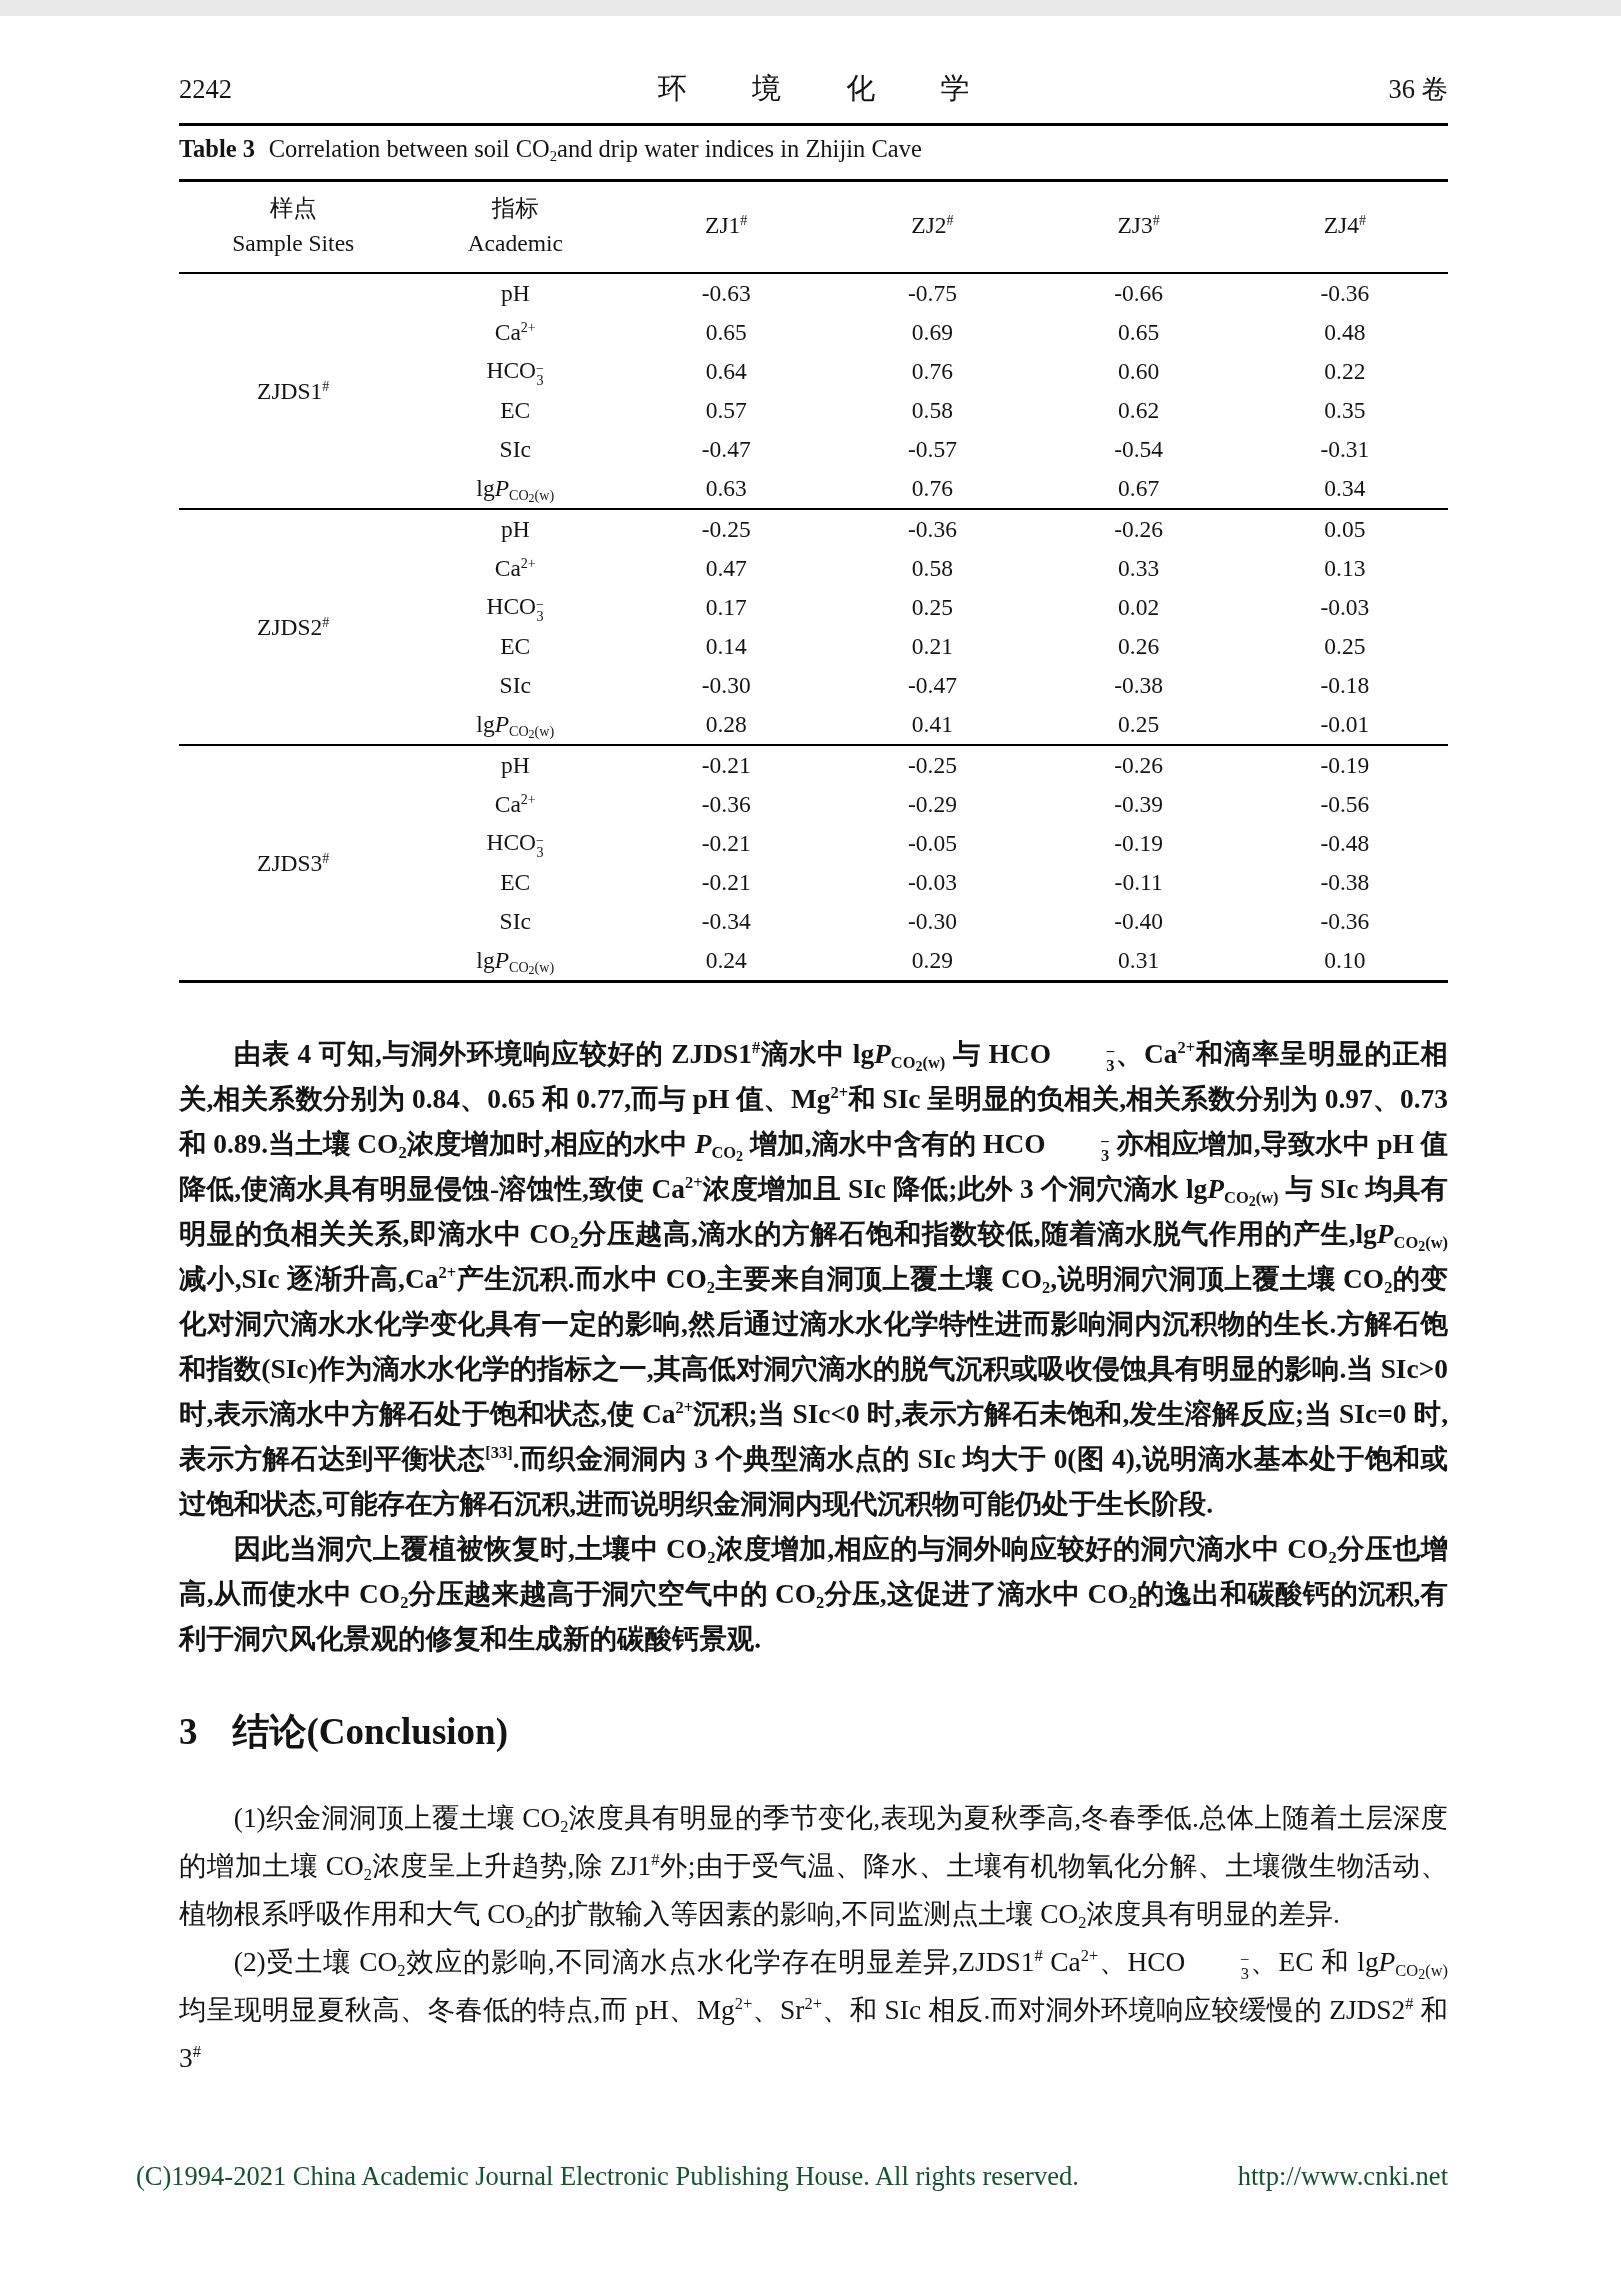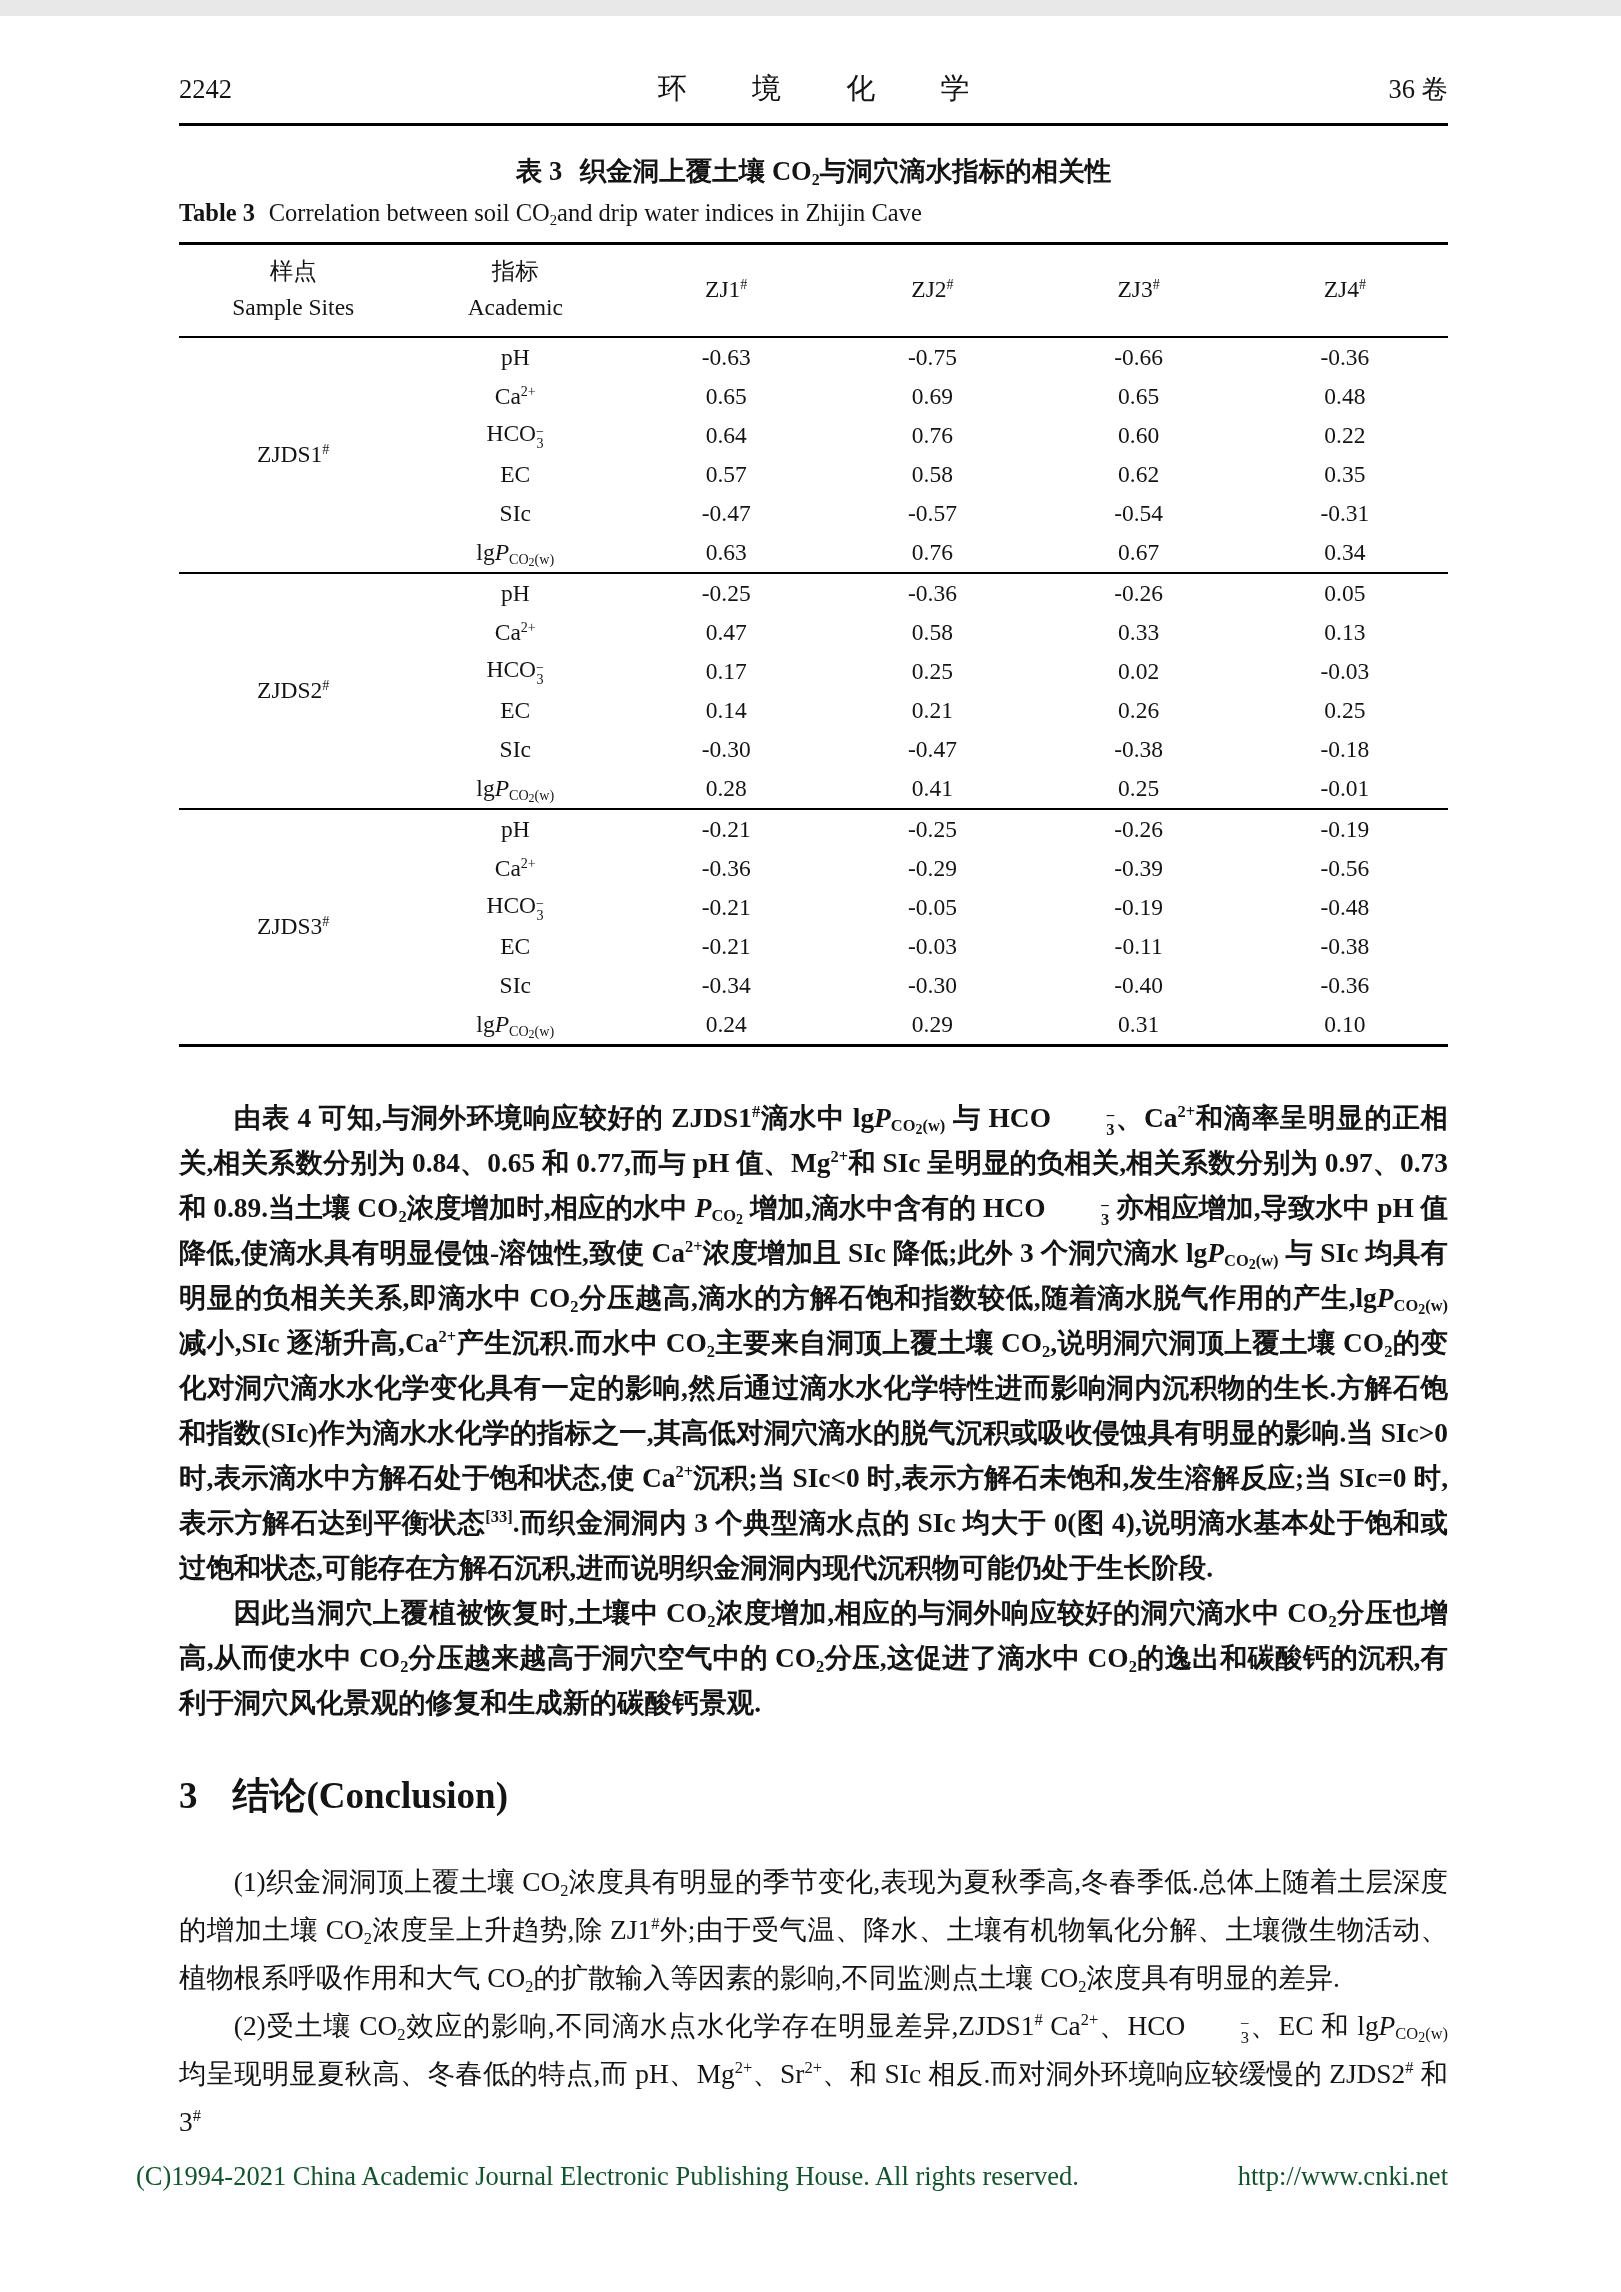--- a/index.html
+++ b/index.html
@@ -55,23 +55,20 @@
 <div class="page">
   <div class="content">
 
     <header class="page-header">
       <span class="page-num">2242</span>
       <span class="journal-title">环 境 化 学</span>
       <span class="volume">36 卷</span>
     </header>
     <div class="header-rule"></div>
 
-    <div class="caption-zh">
-      <span class="cap-label">表 3</span><span>织金洞上覆土壤 CO<sub>2</sub>与洞穴滴水指标的相关性</span>
-    </div>
     <div class="caption-en">
       <span class="cap-label">Table 3</span><span>Correlation between soil CO<sub>2</sub>and drip water indices in Zhijin Cave</span>
     </div>
 
     <table class="corr">
       <colgroup>
         <col style="width:18%">
           <col style="width:17%">
         <col style="width:16.25%">
           <col style="width:16.25%">

